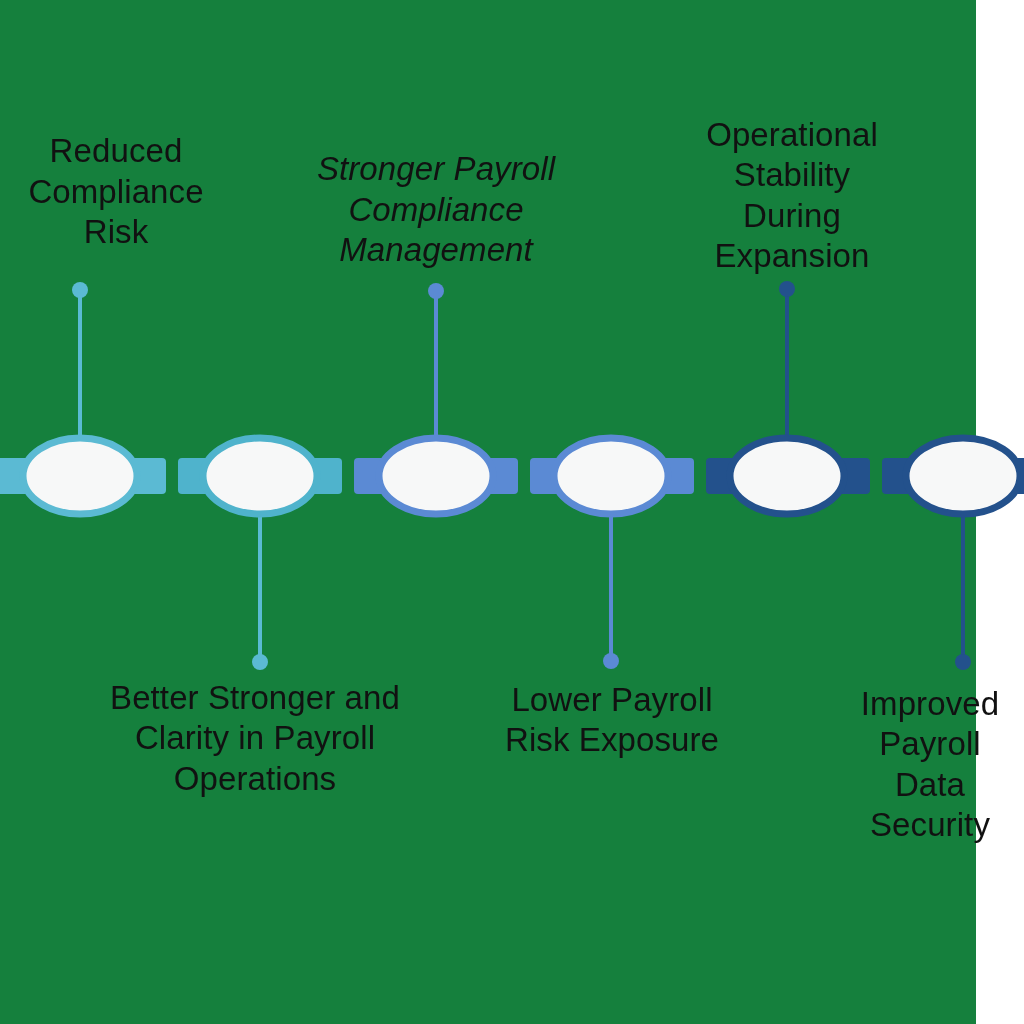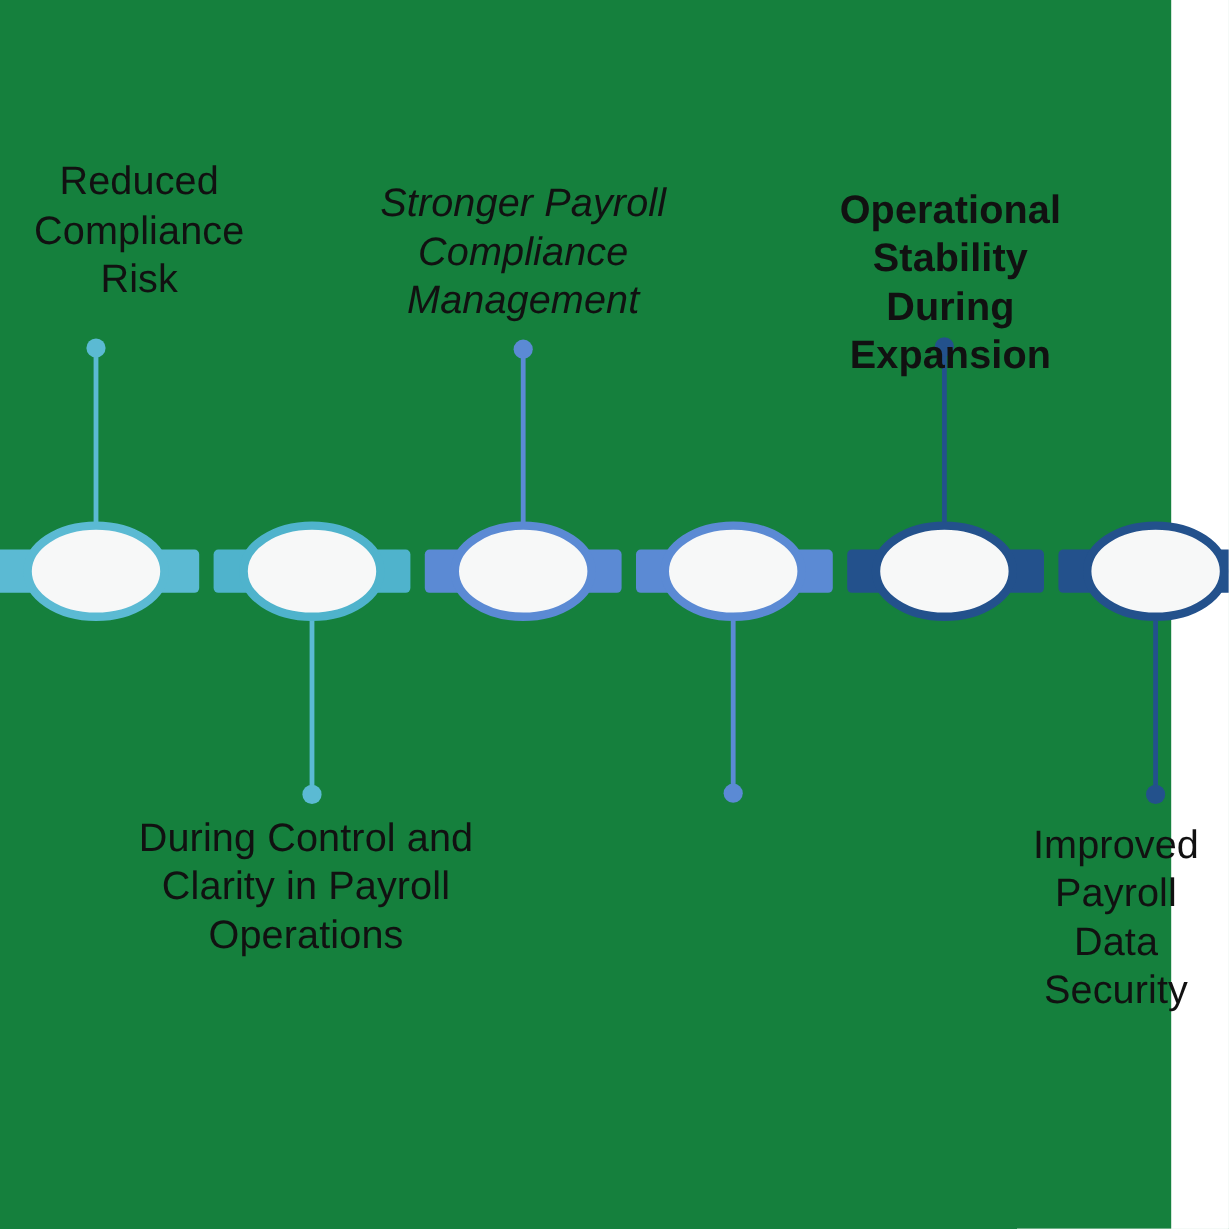--- a/index.html
+++ b/index.html
@@ -92,30 +92,32 @@
       <line x1="963" y1="500" x2="963" y2="660" stroke="#23518C" stroke-width="4"></line>
       <circle cx="963" cy="662" r="8" fill="#23518C"></circle>
       <ellipse cx="963" cy="476" rx="57" ry="38" fill="#f7f8f8" stroke="#23518C" stroke-width="7"></ellipse>
     </g>
   </svg>
 
   <div class="label label-top" style="left:0px; width:232px; bottom:772px;">Reduced
 Compliance
 Risk</div>
 
-  <div class="label label-bottom" style="left:60px; width:390px; top:678px;">During Control and
+  <div class="label label-bottom" style="left:60px; width:390px; top:678px;">Better Stronger and
 Clarity in Payroll
 Operations</div>
 
   <div class="label label-top" style="left:256px; width:360px; bottom:754px;font-style:italic;">Stronger Payroll
 Compliance
 Management</div>
 
+  <div class="label label-bottom" style="left:456px; width:312px; top:680px;">Lower Payroll
+Risk Exposure</div>
 
-  <div class="label label-top" style="left:648px; width:288px; bottom:708px;font-weight:bold;">Operational
+  <div class="label label-top" style="left:648px; width:288px; bottom:748px;">Operational
 Stability
 During
 Expansion</div>
 
   <div class="label label-bottom" style="left:826px; width:208px; top:684px;">Improved
 Payroll
 Data
 Security</div>
 
 </div>

